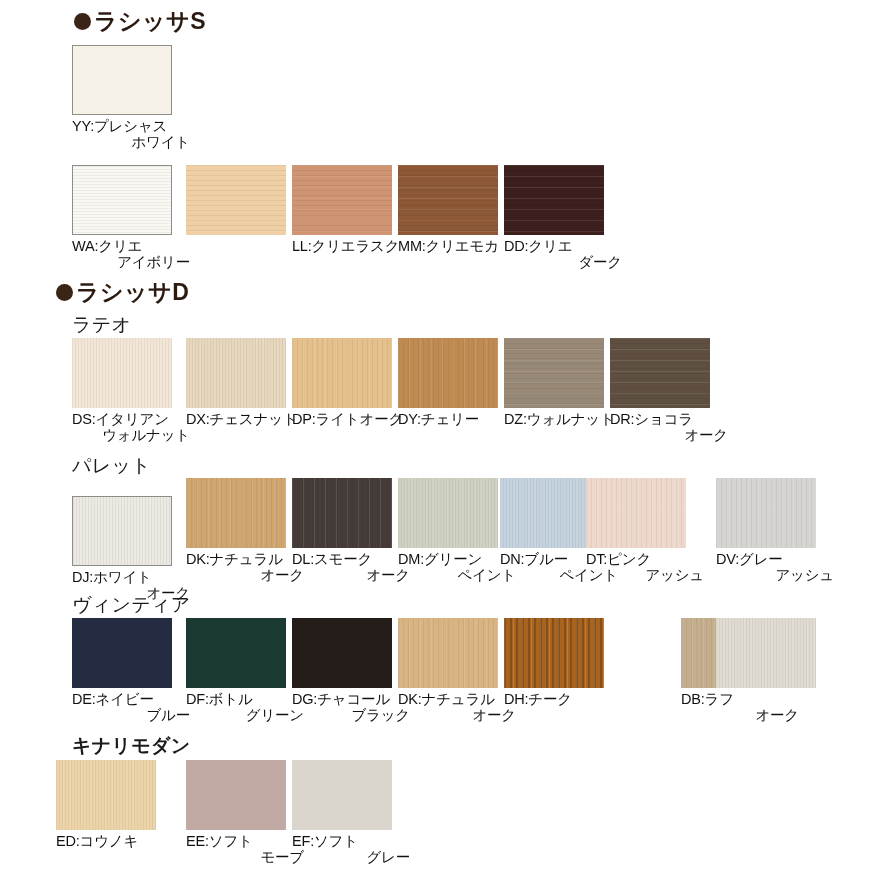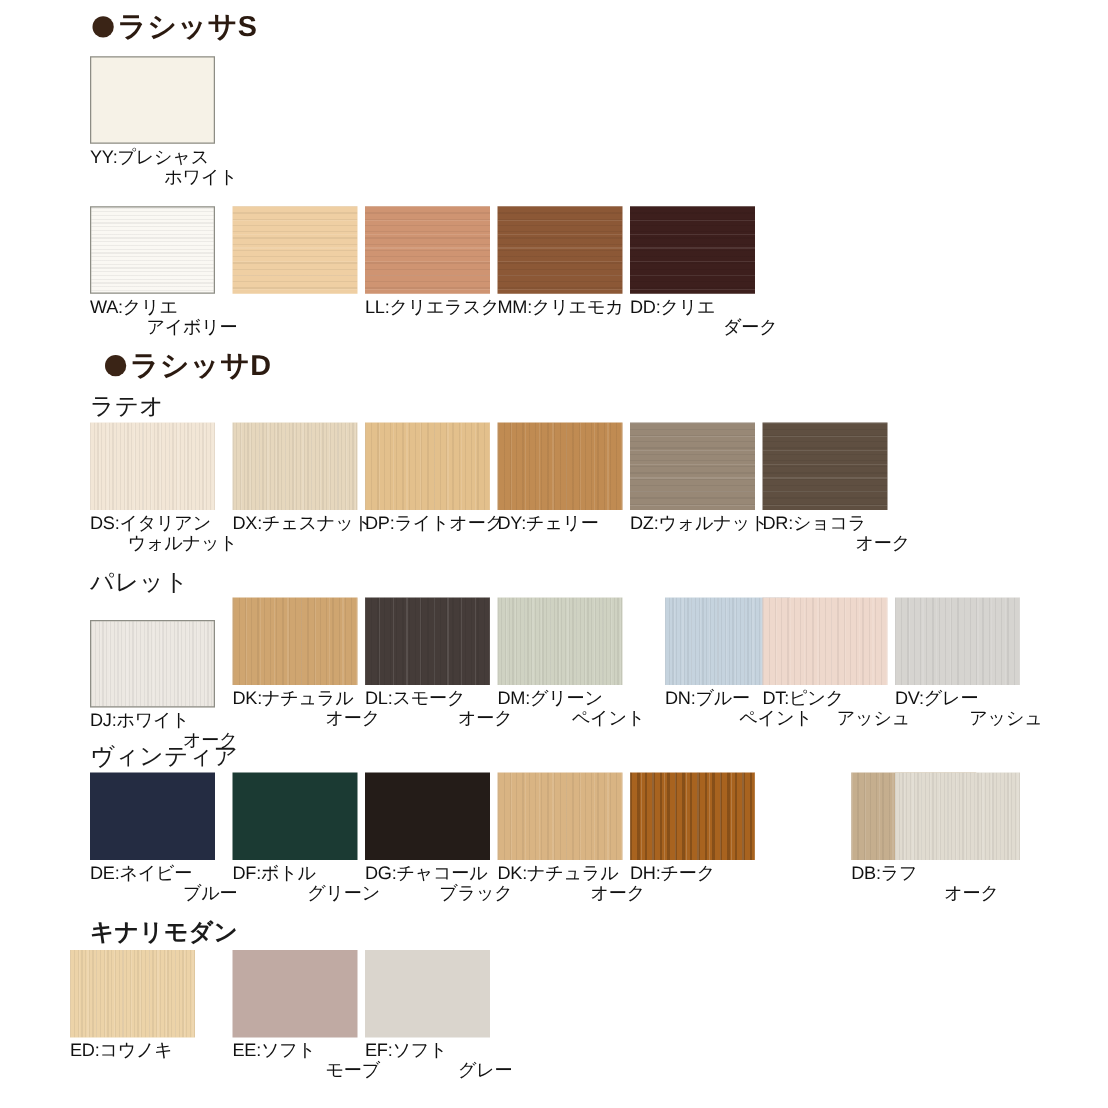--- a/index.html
+++ b/index.html
@@ -121,21 +121,21 @@
         <div class="chip" style="background: rgb(61, 31, 29);">
           <div class="grain" style="background-image: repeating-linear-gradient(rgba(0, 0, 0, 0.055) 0px, rgba(0, 0, 0, 0.055) 1px, transparent 1px, transparent 5px), repeating-linear-gradient(rgba(255, 255, 255, 0.1) 0px, rgba(255, 255, 255, 0.1) 1px, transparent 1px, transparent 11px);"></div>
         </div>
         <div class="label">
           <span class="l1">DD:クリエ</span>
           <span class="l2">ダーク</span>
         </div>
       </div>
     </div>
 
-  <div class="section-head" style="left:84px;top:277px;">
+  <div class="section-head" style="left:56px;top:277px;">
     <span class="bullet"></span>
     <span>ラシッサD</span>
   </div>
 
   <div class="group-head" style="left:72px;top:312px;">ラテオ</div>
   <div class="row" id="row-rateo" style="top:338px;">
       <div class="cell" style="left: 72px;">
         <div class="chip" style="background: rgb(242, 230, 214);">
           <div class="grain" style="background-image: repeating-linear-gradient(to right, rgba(0, 0, 0, 0.055) 0px, rgba(0, 0, 0, 0.055) 1px, transparent 1px, transparent 3px), repeating-linear-gradient(to right, rgba(255, 255, 255, 0.1) 0px, rgba(255, 255, 255, 0.1) 1px, transparent 1px, transparent 7px);"></div>
         </div>
@@ -218,30 +218,30 @@
       </div>
       <div class="cell" style="left: 398px;">
         <div class="chip" style="background: rgb(207, 210, 194);">
           <div class="grain" style="background-image: repeating-linear-gradient(to right, rgba(0, 0, 0, 0.055) 0px, rgba(0, 0, 0, 0.055) 1px, transparent 1px, transparent 3px), repeating-linear-gradient(to right, rgba(255, 255, 255, 0.1) 0px, rgba(255, 255, 255, 0.1) 1px, transparent 1px, transparent 7px);"></div>
         </div>
         <div class="label">
           <span class="l1">DM:グリーン</span>
           <span class="l2">ペイント</span>
         </div>
       </div>
-      <div class="cell" style="left: 508px; padding-left: 24px;">
+      <div class="cell" style="left: 476px; padding-left: 24px;">
         <div class="chip" style="background: rgb(197, 211, 222);">
           <div class="grain" style="background-image: repeating-linear-gradient(to right, rgba(0, 0, 0, 0.055) 0px, rgba(0, 0, 0, 0.055) 1px, transparent 1px, transparent 3px), repeating-linear-gradient(to right, rgba(255, 255, 255, 0.1) 0px, rgba(255, 255, 255, 0.1) 1px, transparent 1px, transparent 7px);"></div>
         </div>
         <div class="label">
           <span class="l1">DN:ブルー</span>
           <span class="l2">ペイント</span>
         </div>
       </div>
-      <div class="cell" style="left: 610px;">
+      <div class="cell" style="left: 586px;">
         <div class="chip" style="background: rgb(238, 216, 204);">
           <div class="grain" style="background-image: repeating-linear-gradient(to right, rgba(0, 0, 0, 0.055) 0px, rgba(0, 0, 0, 0.055) 1px, transparent 1px, transparent 5px), repeating-linear-gradient(to right, rgba(255, 255, 255, 0.1) 0px, rgba(255, 255, 255, 0.1) 1px, transparent 1px, transparent 11px);"></div>
         </div>
         <div class="label">
           <span class="l1">DT:ピンク</span>
           <span class="l2">アッシュ</span>
         </div>
       </div>
       <div class="cell" style="left: 716px;">
         <div class="chip" style="background: rgb(214, 212, 208);">

